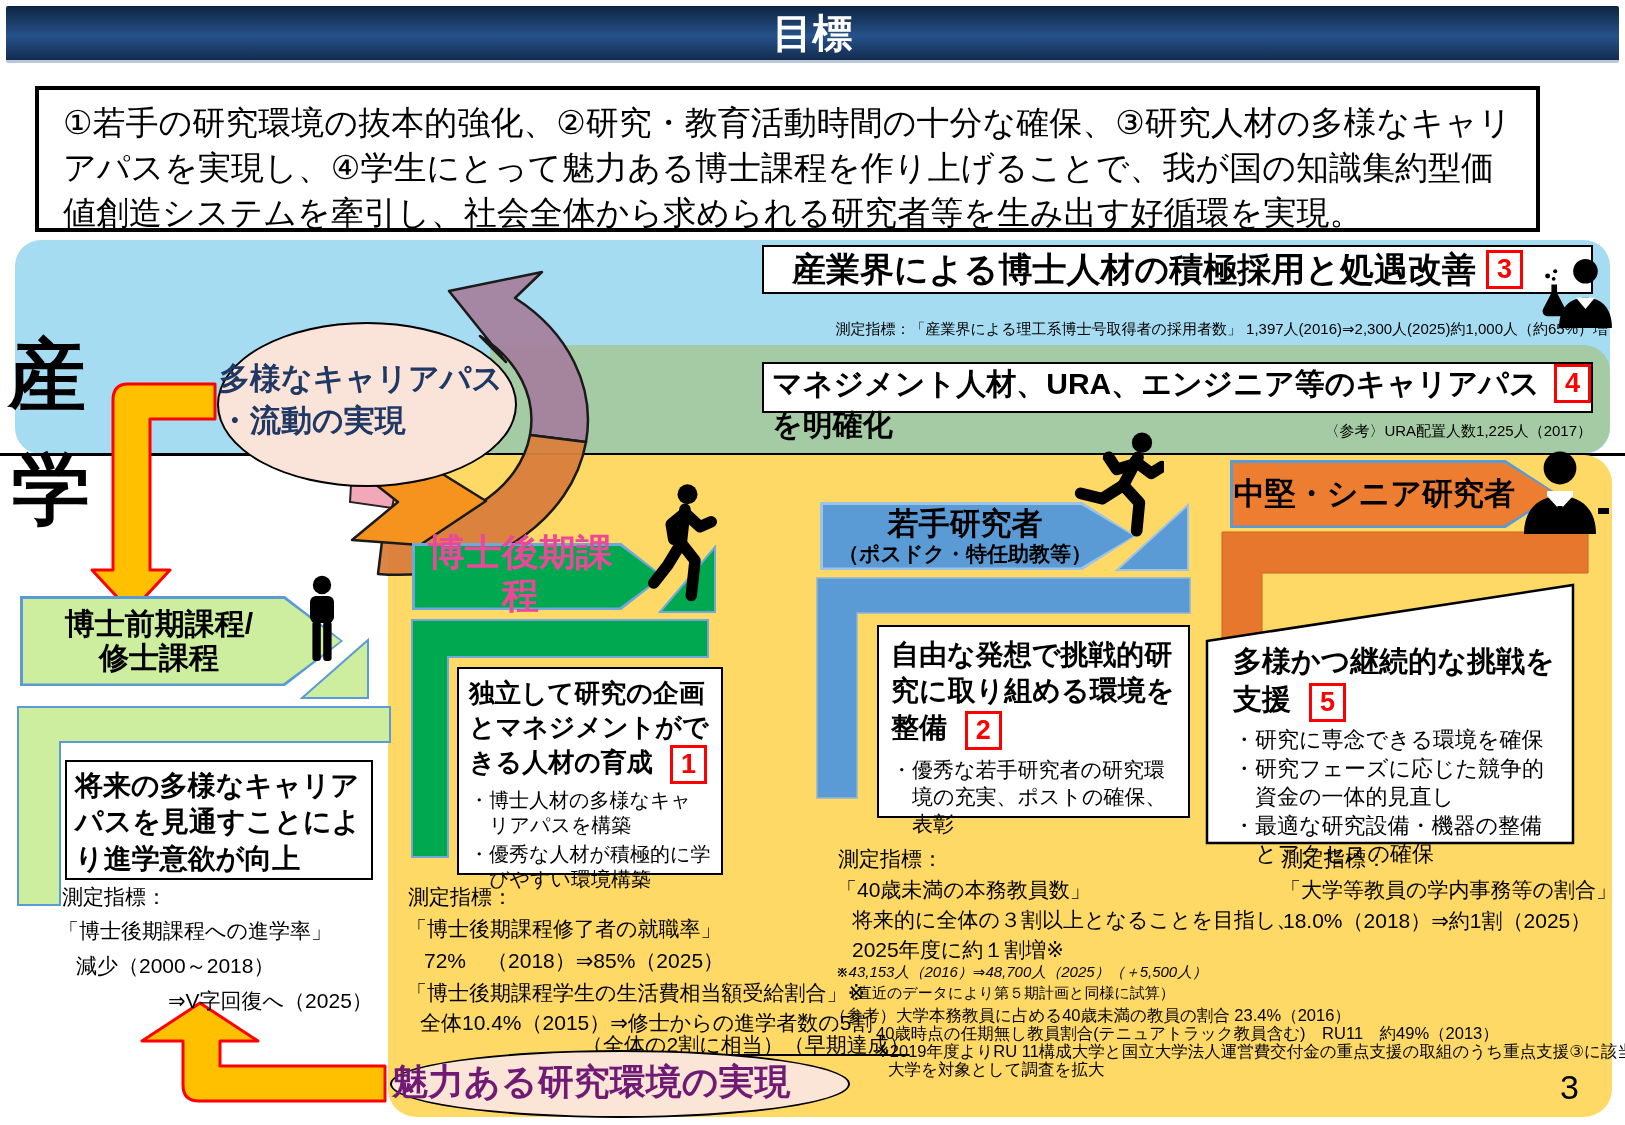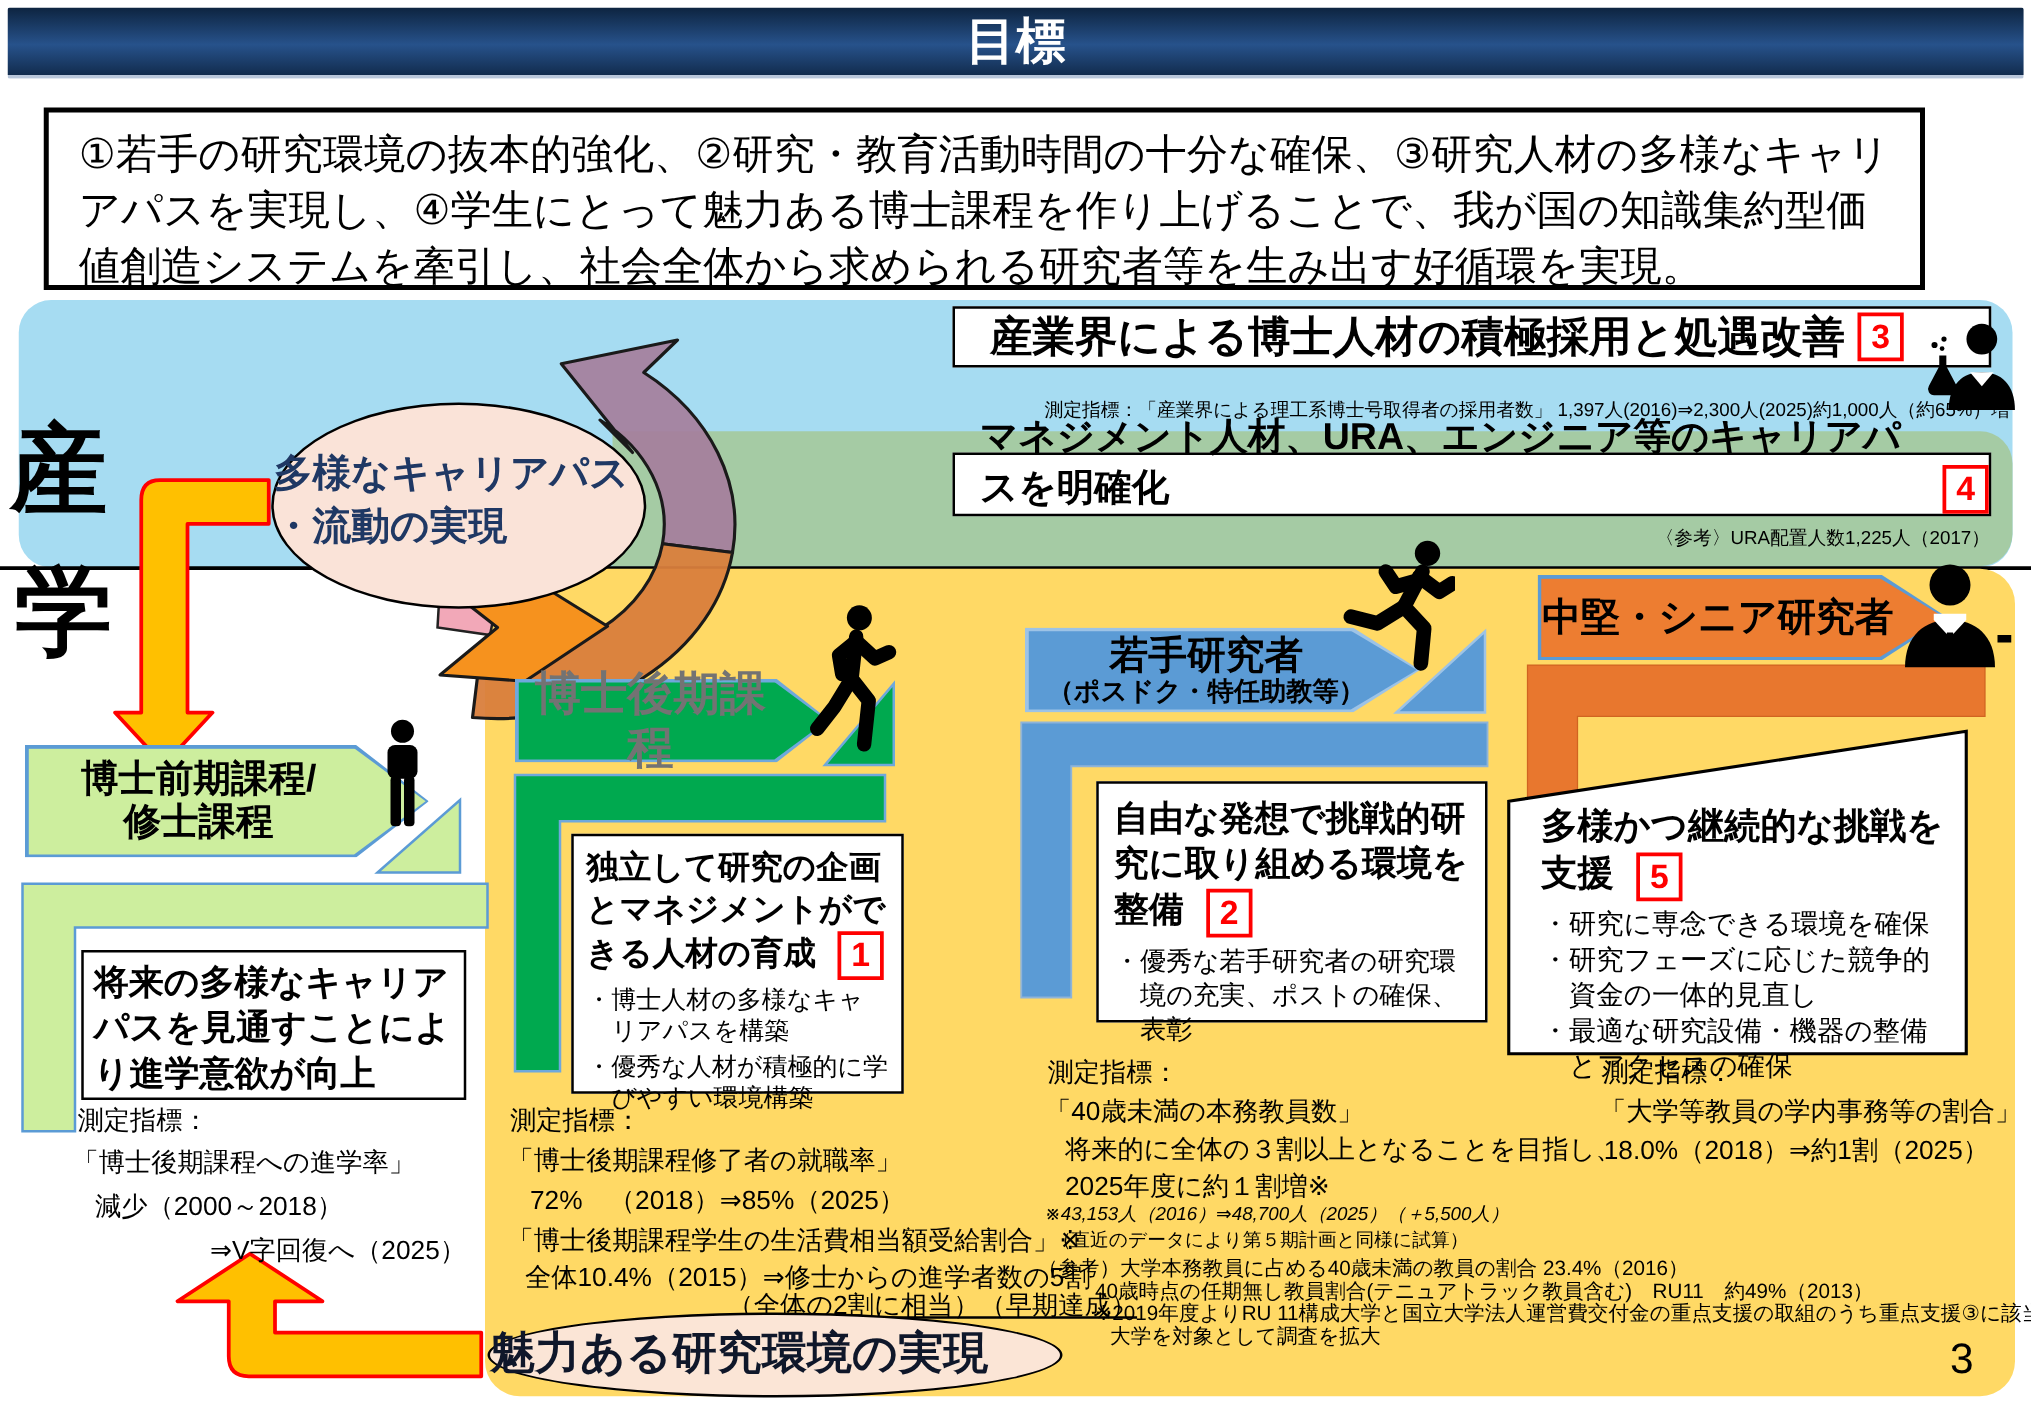--- a/index.html
+++ b/index.html
@@ -20,21 +20,21 @@
   #divider{left:0;top:453px;width:1625px;height:2.5px;background:#000;}
   #panel-yellow{left:388px;top:455px;width:1224px;height:662px;background:#FFD965;border-radius:28px;}
   .sector{font-size:78px;font-weight:600;line-height:1;}
   
   #deco{left:0;top:0;width:1625px;height:1125px;pointer-events:none;}
   
   .ell{border:2.5px solid #000;border-radius:50%;background:#FBE5D6;box-sizing:border-box;text-align:left;}
   #cycle-ell{left:217px;top:322px;width:300px;height:165px;background:#FAE3D8;padding-top:34px;
              font-size:31px;font-weight:700;color:#1F3864;line-height:1.35;}
   #bottom-ell{left:390px;top:1050px;width:460px;height:68px;font-size:36px;font-weight:700;
-              color:#0f172a;line-height:60px;}
+              color:#701a75;line-height:60px;}
   
   .pent{position:absolute;padding-left:16px;}
   .pent .bg,.pent .fg{position:absolute;}
   .pent .bg{inset:0;}
   .pent .fg{inset:2.5px;}
   .pent .txt{position:absolute;inset:0;display:flex;flex-direction:column;justify-content:center;
              text-align:center;font-weight:600;line-height:1.15;}
   
   .wbox{background:#fff;border:2.5px solid #000;box-sizing:border-box;}
   .btitle{font-weight:600;}
@@ -95,30 +95,30 @@
     <div>多様なキャリアパス</div>
     <div>・流動の実現</div>
   </div>
 
   <div class="abs wbox" style="left:762px;top:245px;width:831px;height:49px;display:flex;align-items:center;padding-left:28px;">
     <span style="font-size:34px;font-weight:600;">産業界による博士人材の積極採用と処遇改善</span>
     <span class="badge">3</span>
   </div>
   <div class="abs metric-sm" style="left:400px;top:320px;width:1208px;text-align:right;">測定指標：「産業界による理工系博士号取得者の採用者数」 1,397人(2016)⇒2,300人(2025)約1,000人（約65%）増</div>
 
-  <div class="abs wbox" style="left:762px;top:362px;width:831px;height:51px;display:flex;align-items:flex-end;padding-left:20px;">
+  <div class="abs wbox" style="left:762px;top:362px;width:831px;height:51px;display:flex;align-items:flex-start;padding-left:8px;">
     <span style="font-size:30px;font-weight:600;">マネジメント人材、URA、エンジニア等のキャリアパスを明確化</span>
     <span class="badge">4</span>
   </div>
   <div class="abs metric-sm" style="left:1000px;top:422px;width:592px;text-align:right;">〈参考〉URA配置人数1,225人（2017）</div>
 
   <div class="pent" style="left:412px;top:543px;width:236px;height:67px;">
     <div class="bg" style="background:#6FA8DC;clip-path:polygon(0 0,83% 0,100% 50%,83% 100%,0 100%);"></div>
     <div class="fg" style="background:#00A94F;clip-path:polygon(0 0,83% 0,100% 50%,83% 100%,0 100%);"></div>
-    <div class="txt" style="padding-right:14%;font-size:37px;color:#737373;">博士後期課程</div>
+    <div class="txt" style="padding-right:14%;font-size:37px;color:#ec4899;font-family:Liberation Mono, monospace;">博士後期課程</div>
   </div>
 
   <div class="pent" style="left:820px;top:502px;width:300px;height:68px;">
     <div class="bg" style="background:#9DC3E6;clip-path:polygon(0 0,83% 0,100% 50%,83% 100%,0 100%);"></div>
     <div class="fg" style="background:#5B9BD5;clip-path:polygon(0 0,83% 0,100% 50%,83% 100%,0 100%);"></div>
     <div class="txt" style="padding-right:12%;margin-left:12px;">
       <div style="font-size:31px;">若手研究者</div>
       <div style="font-size:21px;">（ポスドク・特任助教等）</div>
     </div>
   </div>

